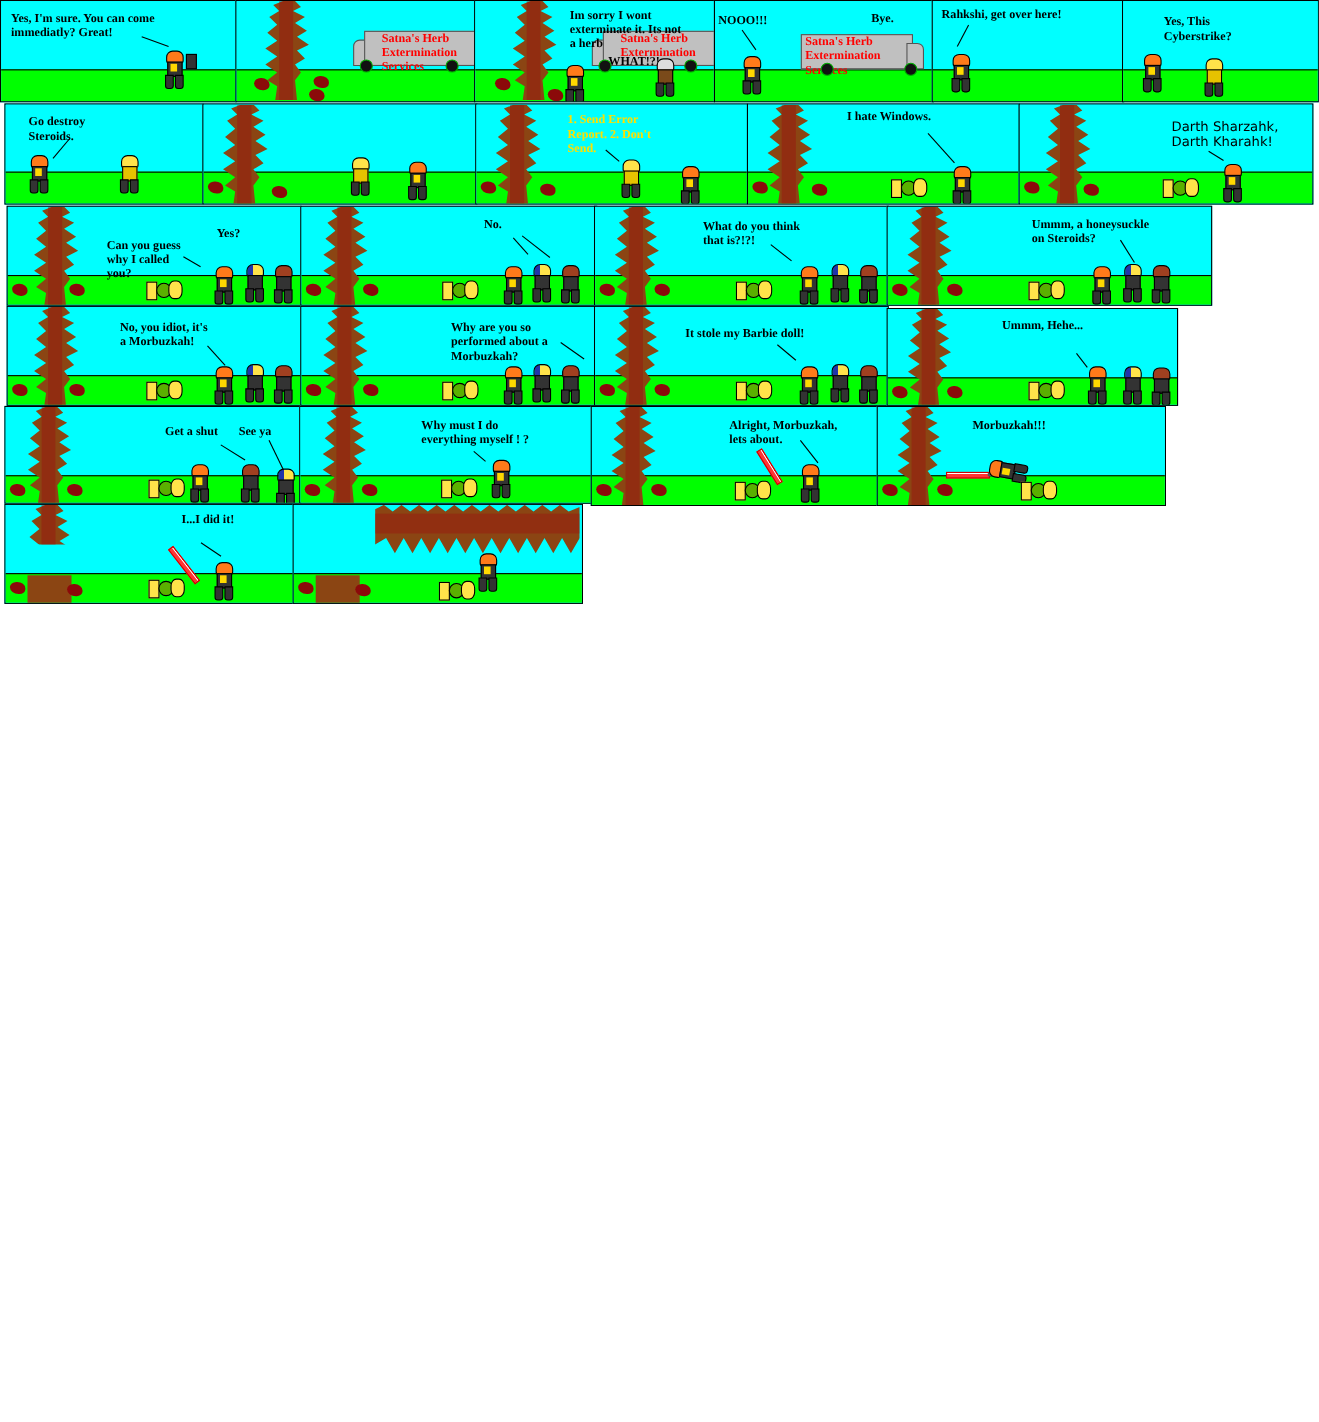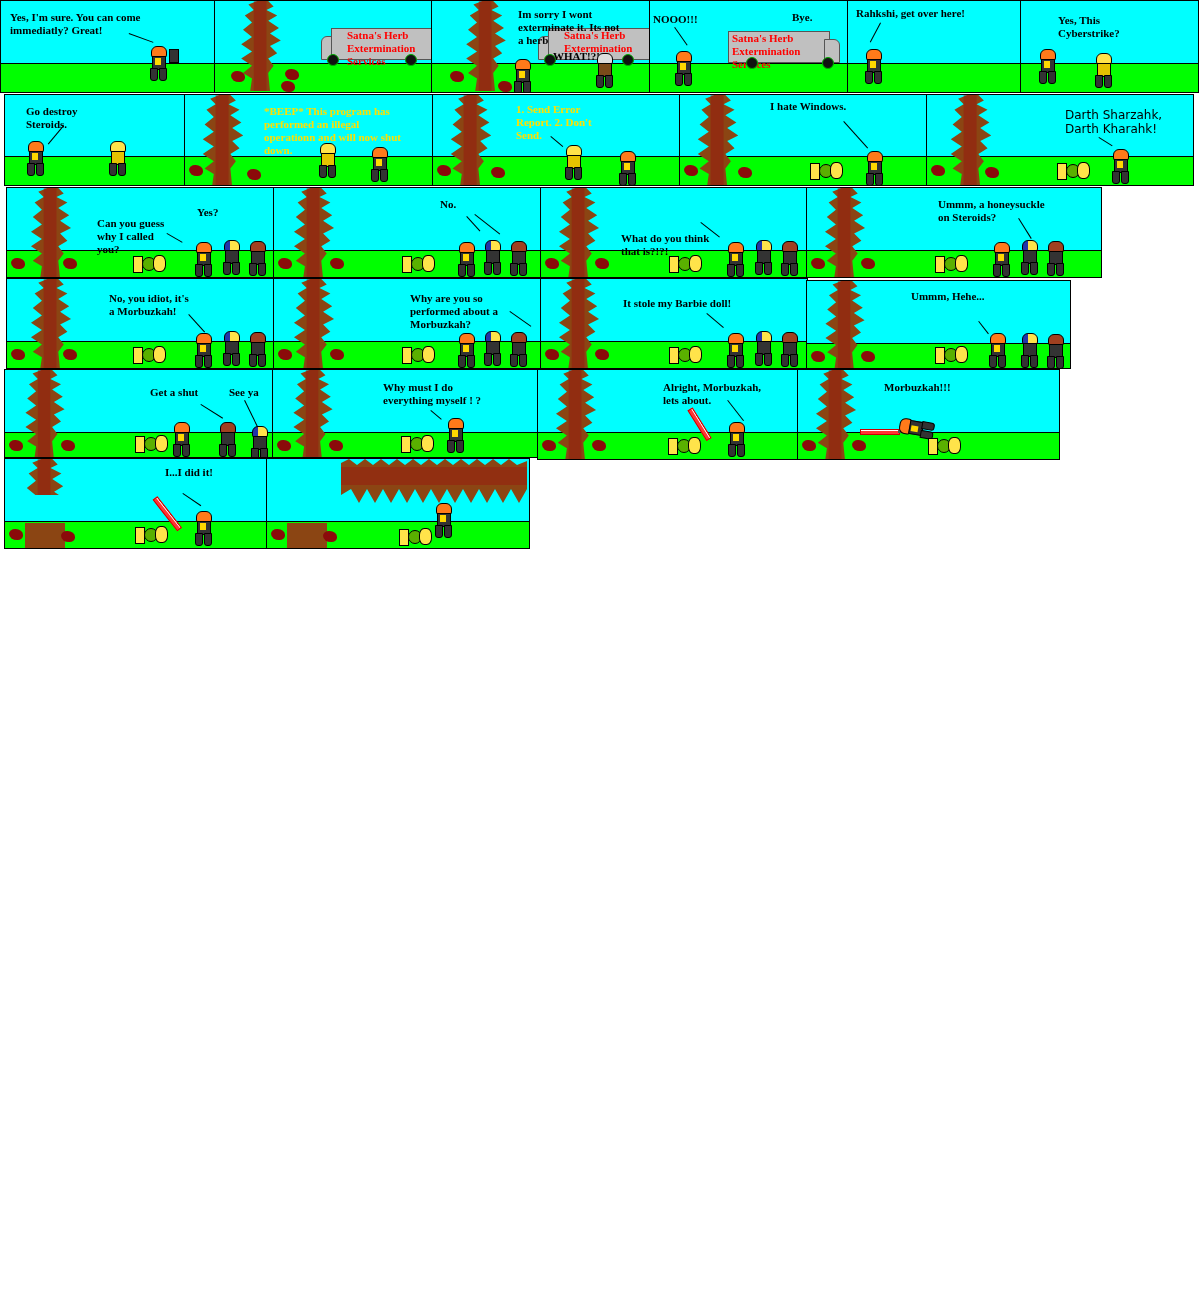--- a/index.html
+++ b/index.html
@@ -209,24 +209,20 @@
 <div class="panel" style="left:184px;top:94px;width:250px;height:92px;">
   <div class="sky" style="height:61px"></div>
     <div class="ground" style="top:61px"></div>
   <div class="tree" style="left:12px;top:0;">
       <svg width="52" height="92">
         <use href="#tree-sym"></use>
       </svg>
     </div>
   <div class="rock" style="left:4px;top:70px"></div>
     <div class="rock" style="left:62px;top:74px"></div>
-  <div class="speech yellow" style="left:79px;top:10px;">*BEEP* This program has
-performed an illegal
-operationn and will now shut
-down.</div>
   <div class="char yellow" style="left:132px;top:48px;">
       <div class="head"></div>
       <div class="body"></div>
       <div class="legl"></div>
       <div class="legr"></div>
     </div>
   <div class="char orange" style="left:184px;top:52px;">
       <div class="head"></div>
       <div class="body"></div>
       <div class="chest"></div>
@@ -400,21 +396,21 @@
 <div class="panel" style="left:540px;top:187px;width:268px;height:91px;">
   <div class="sky" style="height:62px"></div>
     <div class="ground" style="top:62px"></div>
   <div class="tree" style="left:12px;top:0;">
       <svg width="52" height="91">
         <use href="#tree-sym"></use>
       </svg>
     </div>
   <div class="rock" style="left:4px;top:70px"></div>
     <div class="rock" style="left:54px;top:70px"></div>
-  <div class="speech" style="left:80px;top:12px;margin-top:32px;">What do you think
+  <div class="speech" style="left:98px;top:12px;">What do you think
 that is?!?!</div>
   <div class="tail" style="left:160px;top:34px;width:24px;transform:rotate(38deg)"></div>
   <div class="fallen" style="left:128px;top:66px;">
       <div class="a"></div>
       <div class="b"></div>
       <div class="c"></div>
     </div>
   <div class="char orange" style="left:184px;top:54px;">
       <div class="head"></div>
       <div class="body"></div>
@@ -634,21 +630,21 @@
   <div class="sky" style="height:62px"></div>
     <div class="ground" style="top:62px"></div>
   <div class="tree" style="left:14px;top:0;">
       <svg width="52" height="89">
         <use href="#tree-sym"></use>
       </svg>
     </div>
   <div class="rock" style="left:4px;top:70px"></div>
     <div class="rock" style="left:56px;top:70px"></div>
   <div class="speech" style="left:145px;top:16px;">Get a shut</div>
-  <div class="speech" style="left:212px;top:16px;margin-left:12px;">See ya</div>
+  <div class="speech" style="left:212px;top:16px;">See ya</div>
   <div class="tail" style="left:196px;top:34px;width:26px;transform:rotate(32deg)"></div>
   <div class="tail" style="left:240px;top:30px;width:30px;transform:rotate(64deg)"></div>
   <div class="fallen" style="left:130px;top:64px;">
       <div class="a"></div>
       <div class="b"></div>
       <div class="c"></div>
     </div>
   <div class="char orange" style="left:166px;top:52px;">
       <div class="head"></div>
       <div class="body"></div>

